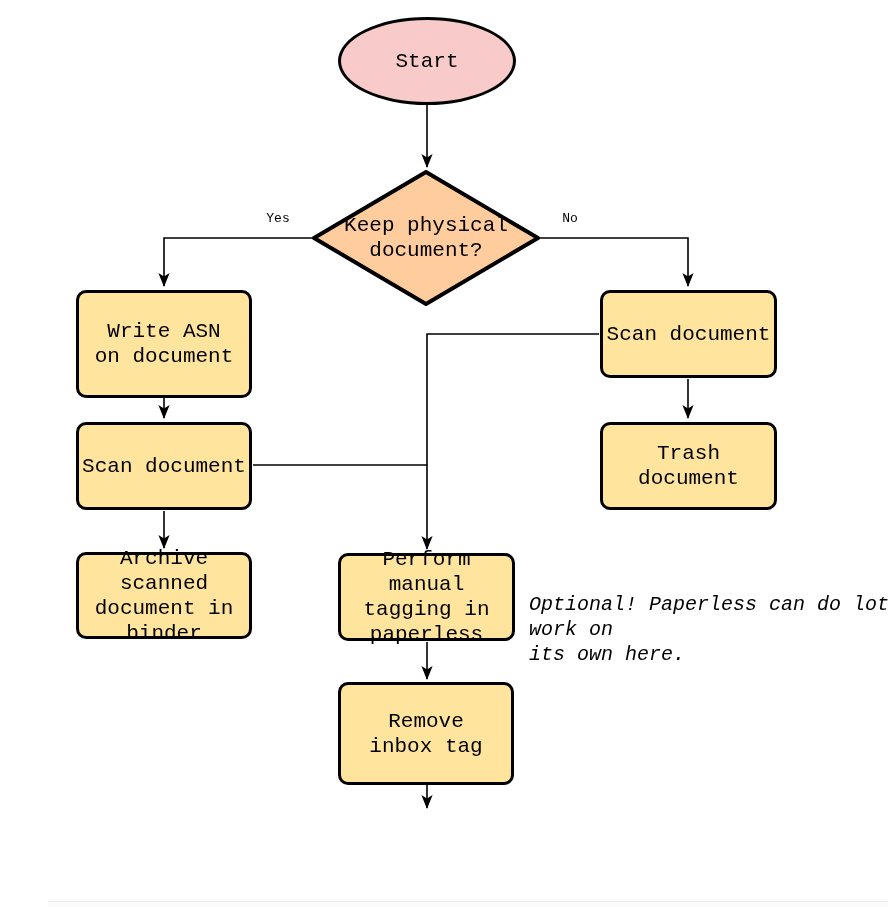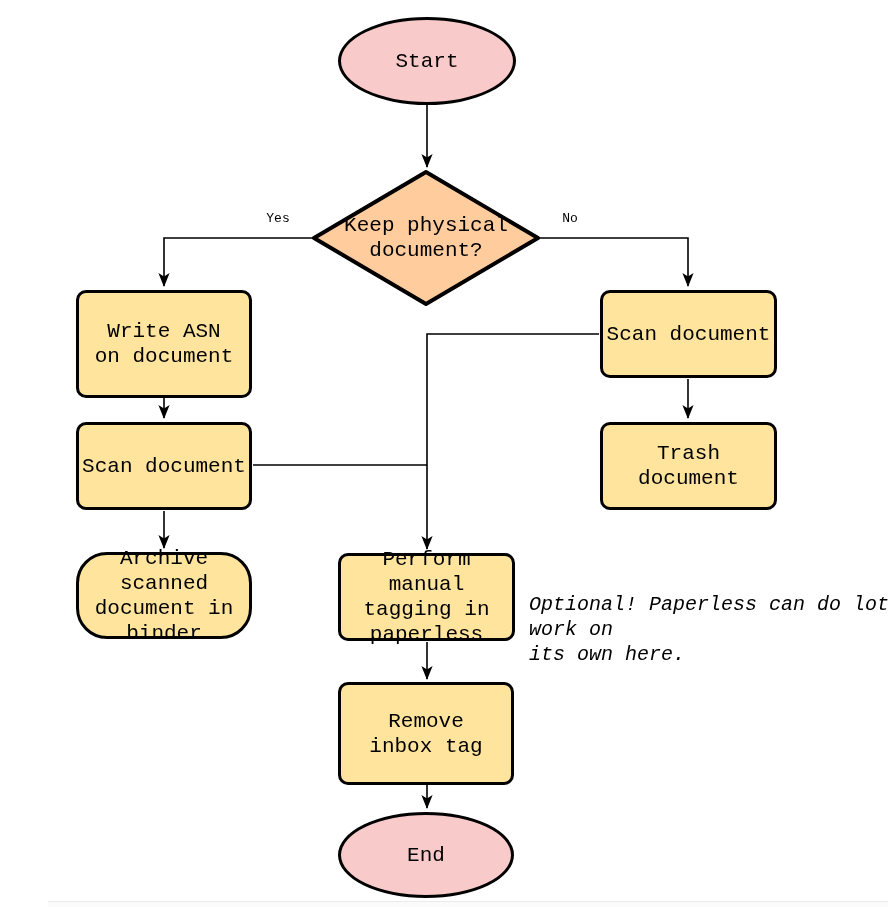--- a/index.html
+++ b/index.html
@@ -125,21 +125,21 @@
 
   <div class="node process" style="left:28px; top:290px; width:176px; height:108px;">
     <span>Write ASN
 on document</span>
   </div>
 
   <div class="node process" style="left:28px; top:422px; width:176px; height:88px;">
     <span>Scan document</span>
   </div>
 
-  <div class="node process" style="left:28px; top:552px; width:176px; height:87px;border-radius:31px;">
+  <div class="node process" style="left:28px; top:552px; width:176px; height:87px;">
     <span>Archive scanned
 document in
 binder</span>
   </div>
 
   <div class="node process" style="left:552px; top:290px; width:177px; height:88px;">
     <span>Scan document</span>
   </div>
 
   <div class="node process" style="left:290px; top:553px; width:177px; height:88px;">
@@ -153,19 +153,16 @@
   </div>
 
   <div class="note" style="left:481px; top:592px; width:420px;">Optional! Paperless can do lots of work on
 its own here.</div>
 
   <div class="node process" style="left:290px; top:682px; width:176px; height:103px;">
     <span>Remove
 inbox tag</span>
   </div>
 
-  <div class="node terminator" style="left:290px; top:812px; width:176px; height:86px;">
-    <span>End</span>
-  </div>
 
   <div class="page-edge"></div>
 
 </div>
 
 </body></html>

